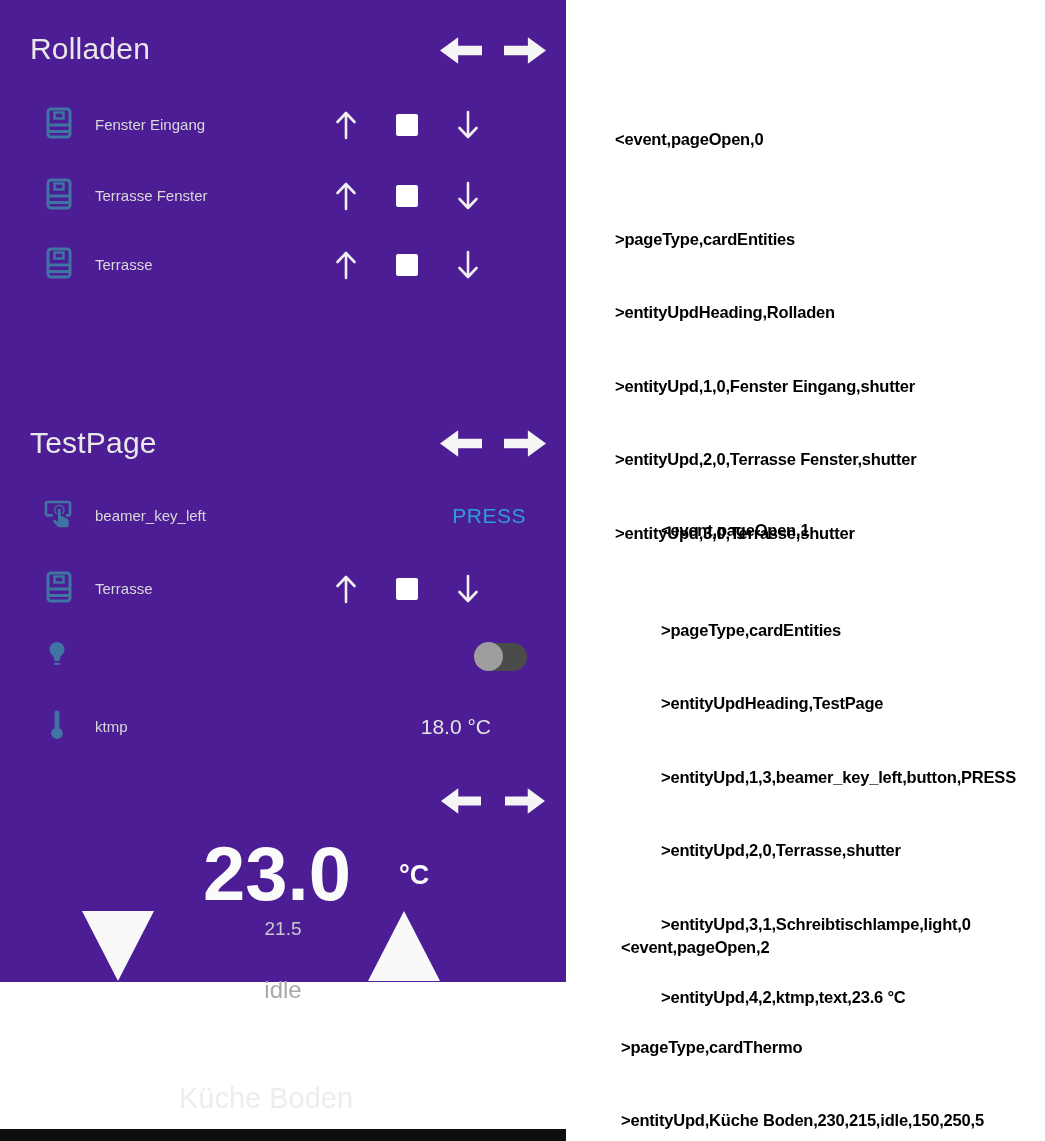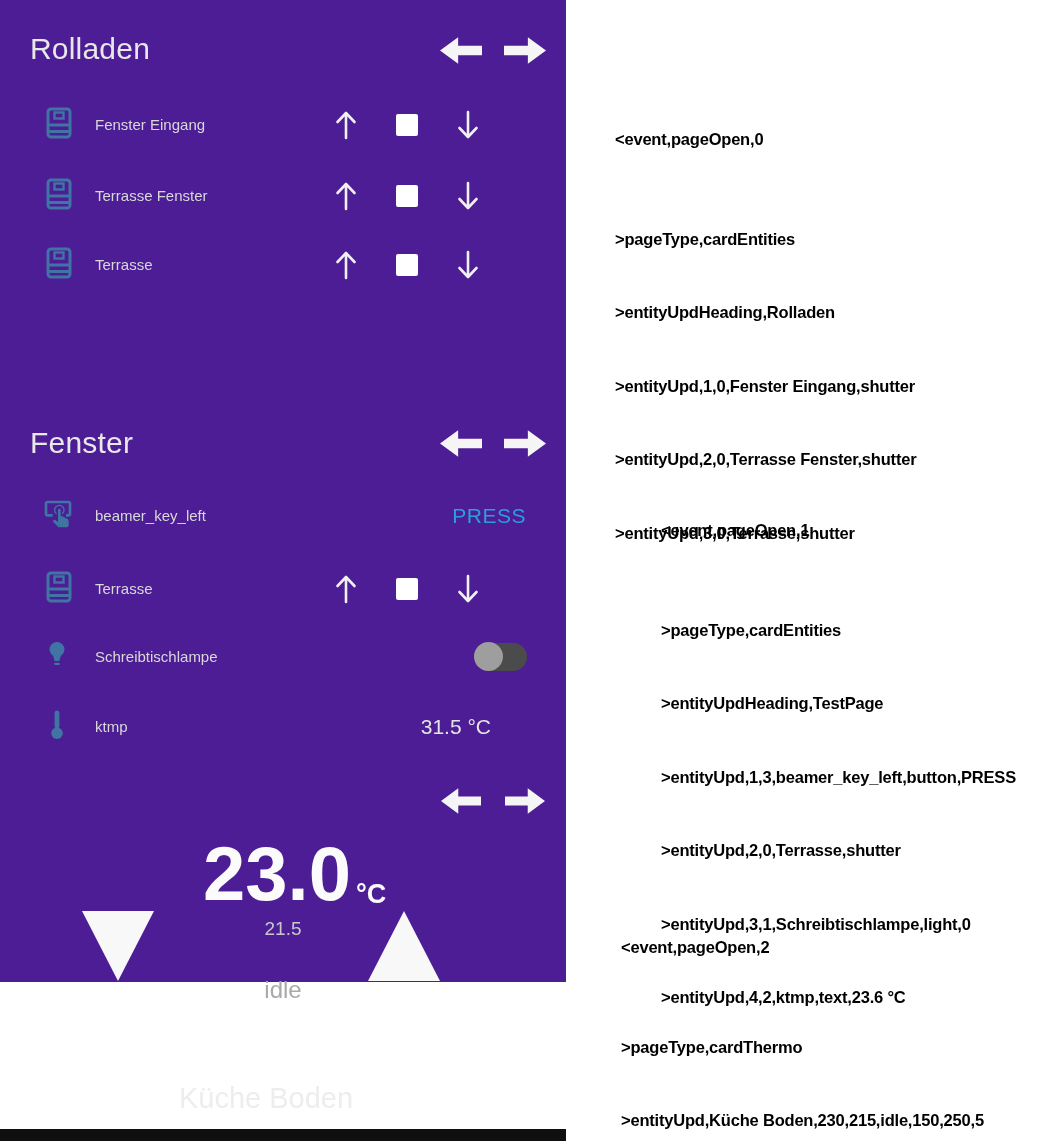--- a/index.html
+++ b/index.html
@@ -23,21 +23,21 @@
   .ctl-stop { position:absolute; left:396px; top:11px; width:22px; height:22px; background:#ffffff; border:none; border-radius:2px; cursor:pointer; }
   .ctl-down { position:absolute; left:455px; top:6px; width:26px; height:32px; background:none; border:none; padding:0; cursor:pointer; }
 
   .press-btn { position:absolute; right:40px; top:0; line-height:44px; font-size:21px; color:#2d9ed8; background:none; border:none; padding:0; cursor:pointer; letter-spacing:0.5px; }
   .value-text { position:absolute; right:75px; top:0; line-height:44px; font-size:21px; color:#e4e4e4; }
 
   .toggle { position:absolute; left:477px; top:8px; width:50px; height:28px; border-radius:14px; background:#4b4b4b; border:none; padding:0; cursor:pointer; }
   .toggle .knob { position:absolute; left:-3px; top:-1px; width:29px; height:29px; border-radius:50%; background:#9e9e9e; }
 
   
-  .thermo-temp { position:absolute; left:203px; top:838px; display:flex; align-items:flex-end; color:#fbfbfb; }
+  .thermo-temp { position:absolute; left:203px; top:838px; display:flex; align-items:center; color:#fbfbfb;gap:43px; }
   .thermo-temp .cur { font-size:76px; font-weight:bold; line-height:0.95; }
   .thermo-temp .unit { font-size:27px; font-weight:bold; margin-left:5px; margin-top:3px; }
   .thermo-set  { position:absolute; left:0; width:566px; top:918px; text-align:center; font-size:19px; color:#c9c9c9; }
   .thermo-state{ position:absolute; left:0; width:566px; top:976px; text-align:center; font-size:24px; color:#a9a9a9; }
   .thermo-name { position:absolute; left:0; width:532px; top:1082px; text-align:center; font-size:29px; color:#ededed; }
   .tri-btn { position:absolute; background:none; border:none; padding:0; cursor:pointer; }
   .tri-btn svg { display:block; }
 
   
   .proto { position:absolute; font-weight:bold; font-size:16.5px; line-height:24.5px; color:#000; letter-spacing:-0.2px; white-space:pre; }
@@ -118,21 +118,21 @@
       <span class="ent-label">Terrasse</span>
       <button class="ctl-up"><svg viewBox="0 0 26 32">
             <path d="M13 29 V5 M4.5 13 L13 4 L21.5 13" fill="none" stroke="#f0f0f0" stroke-width="2.6" stroke-linecap="round" stroke-linejoin="round"></path>
           </svg></button>
       <button class="ctl-stop"></button>
       <button class="ctl-down"><svg viewBox="0 0 26 32">
             <path d="M13 3 V27 M4.5 19 L13 28 L21.5 19" fill="none" stroke="#f0f0f0" stroke-width="2.6" stroke-linecap="round" stroke-linejoin="round"></path>
           </svg></button>
     </div>
 
-    <div class="card-title" style="top:426px;">Fenster</div>
+    <div class="card-title" style="top:426px;">TestPage</div>
     <button class="nav-btn" style="left:440px; top:427px;">
       <svg viewBox="0 0 44 34">
           <polygon points="44,12 19,12 19,3 0,17 19,31 19,22 44,22" fill="#f5f5f5"></polygon>
         </svg>
     </button>
     <button class="nav-btn" style="left:504px; top:427px;">
       <svg viewBox="0 0 44 34">
           <polygon points="0,12 25,12 25,3 44,17 25,31 25,22 0,22" fill="#f5f5f5"></polygon>
         </svg>
     </button>
@@ -171,37 +171,36 @@
     <div class="row" style="top:635px;">
       <span class="ent-icon" style="left:46px;">
         <svg width="22" height="30" viewBox="0 0 22 30">
             <g fill="#3f74a3">
               <circle cx="11" cy="9.5" r="7.5"></circle>
               <path d="M7.3 16 h7.4 l-1.3 5 h-4.8 z"></path>
               <rect x="8.2" y="22.8" width="5.6" height="2.2" rx="1"></rect>
             </g>
           </svg>
       </span>
-      <span class="ent-label">Schreibtischlampe</span>
       <button class="toggle">
           <span class="knob"></span>
         </button>
     </div>
 
     <div class="row" style="top:705px;">
       <span class="ent-icon" style="left:50px;">
         <svg width="14" height="32" viewBox="0 0 14 33">
             <g fill="#3f74a3">
               <rect x="4.5" y="1.5" width="5" height="19" rx="2.5"></rect>
               <circle cx="7" cy="25" r="6"></circle>
             </g>
           </svg>
       </span>
       <span class="ent-label">ktmp</span>
-      <span class="value-text">31.5 °C</span>
+      <span class="value-text">18.0 °C</span>
     </div>
 
     <button class="nav-btn" style="left:441px; top:785px; width:40px; height:32px;">
       <svg viewBox="0 0 44 34">
           <polygon points="44,12 19,12 19,3 0,17 19,31 19,22 44,22" fill="#f5f5f5"></polygon>
         </svg>
     </button>
     <button class="nav-btn" style="left:505px; top:785px; width:40px; height:32px;">
       <svg viewBox="0 0 44 34">
           <polygon points="0,12 25,12 25,3 44,17 25,31 25,22 0,22" fill="#f5f5f5"></polygon>

